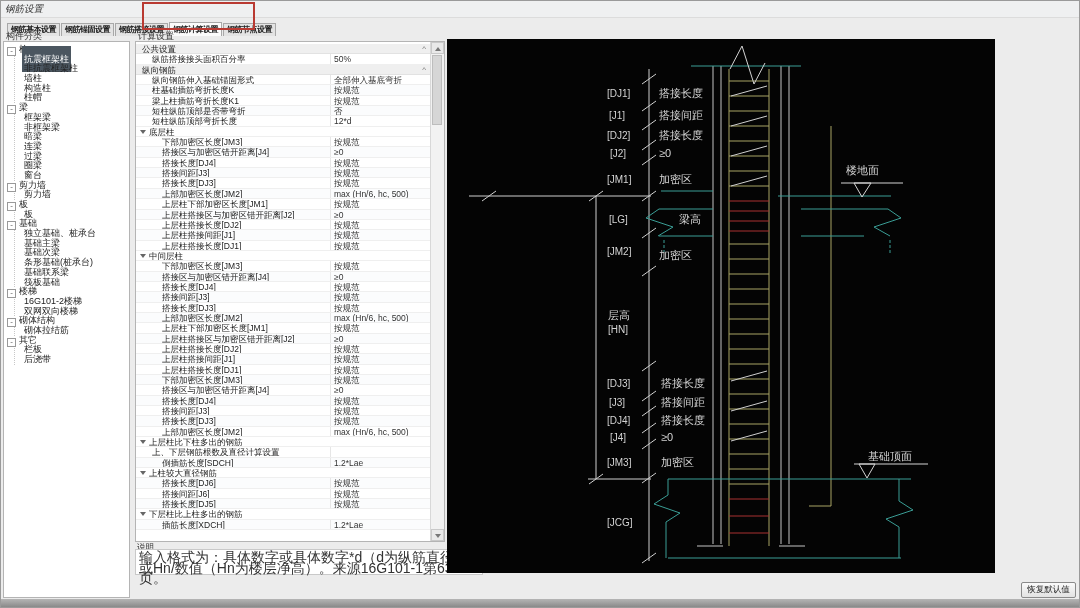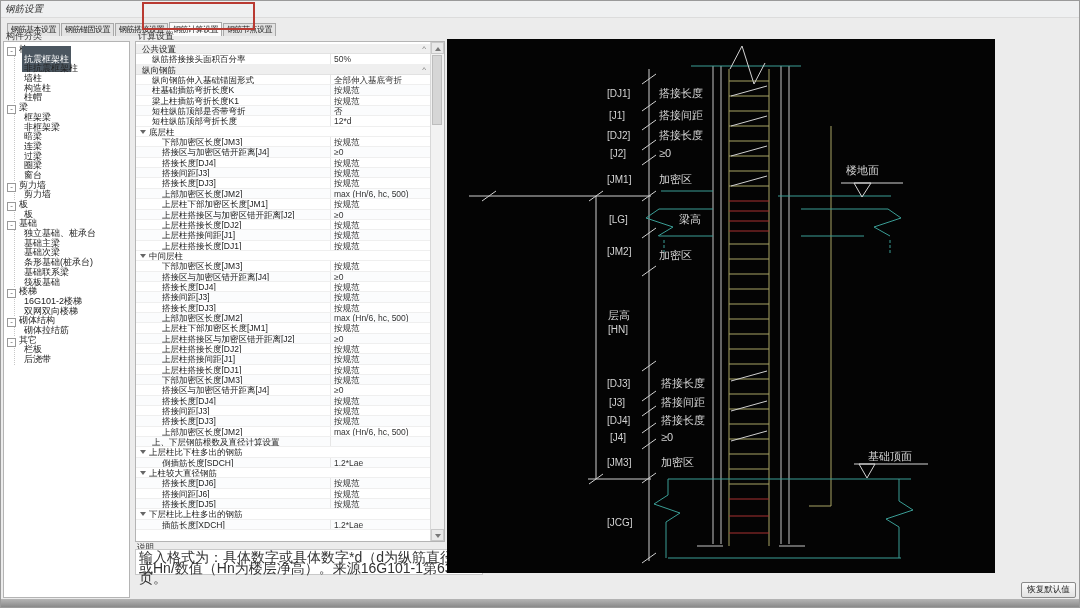--- a/index.html
+++ b/index.html
@@ -1,20 +1,20 @@
 <!DOCTYPE html>
 <html><head>
 <meta charset="utf-8">
 <style>
   html,body{margin:0;padding:0;}
   body{width:1080px;height:608px;background:#d8d8d8;font-family:"Liberation Sans",sans-serif;overflow:hidden;}
   .win{position:relative;width:1078px;height:606px;background:#ececec;border:1px solid #9a9a9a;}
   .titlebar{position:absolute;left:0;top:0;width:100%;height:16px;background:#eff0f1;border-bottom:1px solid #dcdcdc;}
   .titlebar span{position:absolute;left:4px;top:2px;font-size:9.5px;color:#333;font-style:italic;}
-  .tabbar{position:absolute;left:6px;top:17px;height:14px;white-space:nowrap;}
+  .tabbar{position:absolute;left:6px;top:17px;height:14px;white-space:nowrap;font-weight:bold;}
   .tab{display:inline-block;height:12px;line-height:12px;padding:0 3px;margin-right:1px;font-size:8px;letter-spacing:-0.5px;
        background:#e3e3e3;border:1px solid #a8a8a8;border-bottom:none;color:#222;vertical-align:bottom;}
   .tab.active{background:#fbfbfb;height:13px;line-height:13px;position:relative;top:0px;}
   .red-box{position:absolute;left:141px;top:1px;width:109px;height:24px;border:2px solid #b93a32;z-index:50;pointer-events:none;}
   .panel-h{position:absolute;top:29px;font-size:9px;color:#333;}
   .panel-h.left{left:5px;} .panel-h.mid{left:137px;}
   
   .tree{position:absolute;left:2px;top:40px;width:127px;height:557px;background:#fff;border:1px solid #b4b4b4;
         font-size:9px;color:#222;padding:3px 0 0 3px;box-sizing:border-box;overflow:hidden;}
   .tnode{line-height:9.7px;height:9.7px;white-space:nowrap;}
@@ -272,27 +272,27 @@
           <span class="val">按规范</span>
         </div>
         <div class="row item">
           <span class="name ind2">搭接长度[DJ3]</span>
           <span class="val">按规范</span>
         </div>
         <div class="row item">
           <span class="name ind2">上部加密区长度[JM2]</span>
           <span class="val">max (Hn/6, hc, 500)</span>
         </div>
-        <div class="row item">
-          <span class="name ind1">上、下层钢筋根数及直径计算设置</span>
-          <span class="val"></span>
-        </div>
         <div class="row group">
           <span class="tri"></span>
           <span class="name">上层柱比下柱多出的钢筋</span>
+        </div>
+        <div class="row item">
+          <span class="name ind1">上、下层钢筋根数及直径计算设置</span>
+          <span class="val"></span>
         </div>
         <div class="row item">
           <span class="name ind2">倒插筋长度[SDCH]</span>
           <span class="val">1.2*Lae</span>
         </div>
         <div class="row group">
           <span class="tri"></span>
           <span class="name">上柱较大直径钢筋</span>
         </div>
         <div class="row item">

